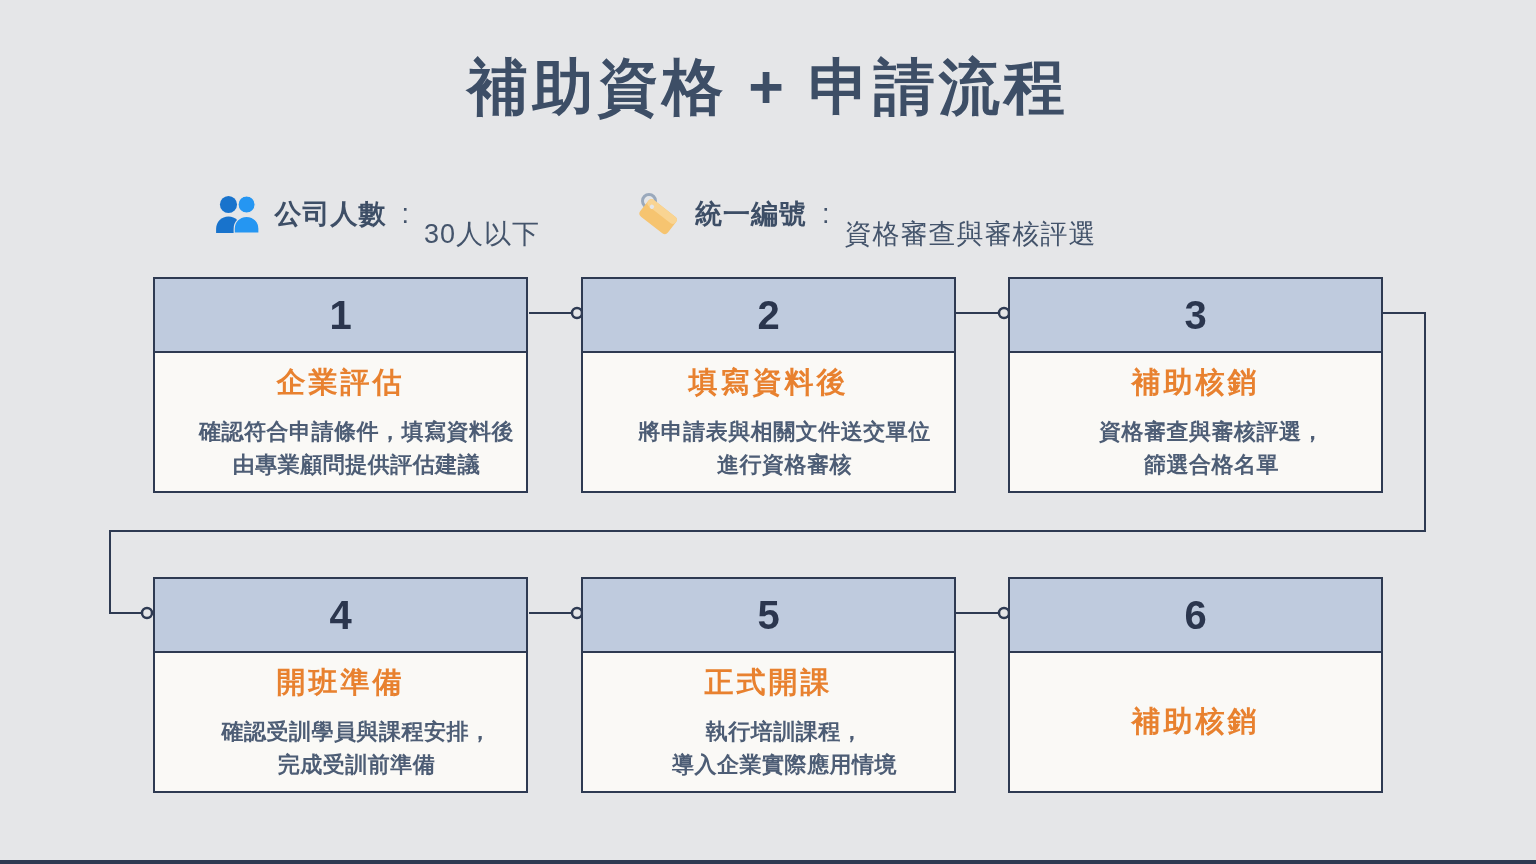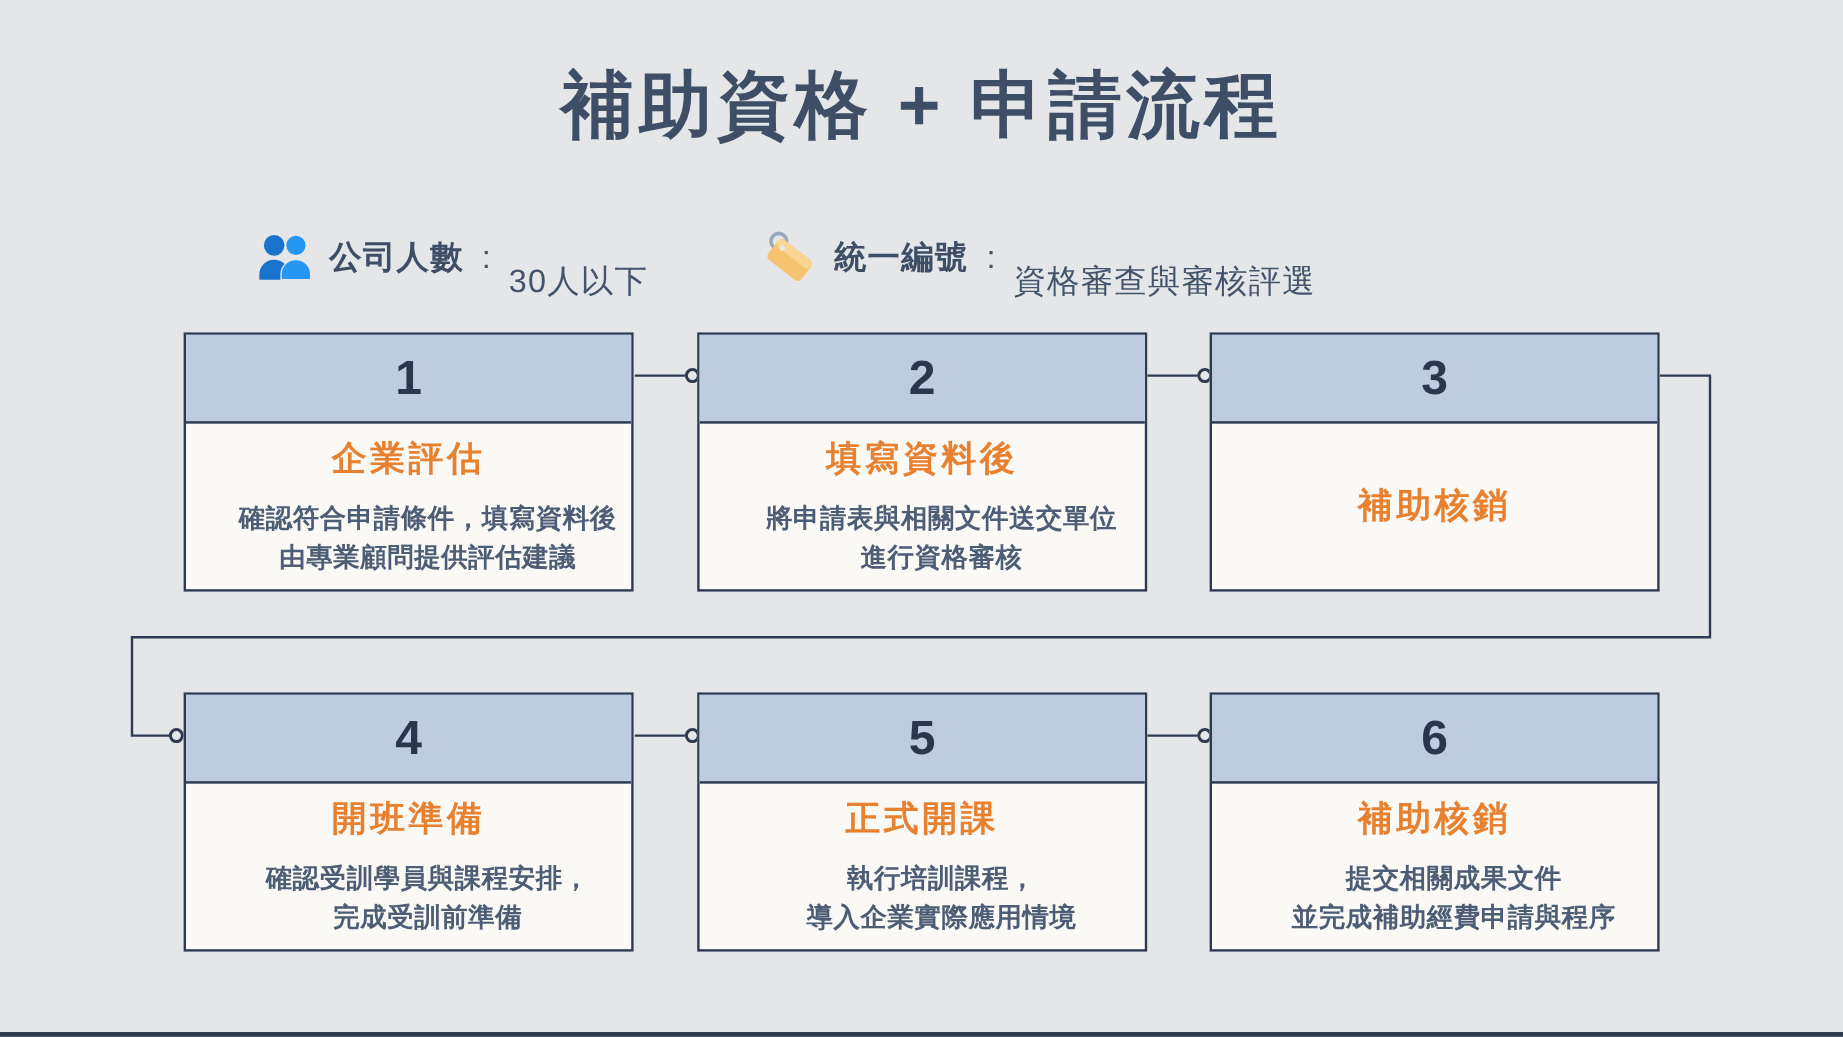--- a/index.html
+++ b/index.html
@@ -121,20 +121,22 @@
       <div class="step-title">填寫資料後</div>
       <div class="step-desc">將申請表與相關文件送交單位
 進行資格審核</div>
     </div>
   </div>
 
   <div class="step r1 c3">
     <div class="step-header">3</div>
     <div class="step-body">
       <div class="step-title">補助核銷</div>
+      <div class="step-desc">資格審查與審核評選，
+篩選合格名單</div>
     </div>
   </div>
 
   <div class="step r2 c1">
     <div class="step-header">4</div>
     <div class="step-body">
       <div class="step-title">開班準備</div>
       <div class="step-desc">確認受訓學員與課程安排，
 完成受訓前準備</div>
     </div>
@@ -146,20 +148,18 @@
       <div class="step-title">正式開課</div>
       <div class="step-desc">執行培訓課程，
 導入企業實際應用情境</div>
     </div>
   </div>
 
   <div class="step r2 c3">
     <div class="step-header">6</div>
     <div class="step-body">
       <div class="step-title">補助核銷</div>
-      <div class="step-desc">提交相關成果文件
-並完成補助經費申請與程序</div>
     </div>
   </div>
 
 </div>
 
 <div class="bottom-bar"></div>
 
 </body></html>

